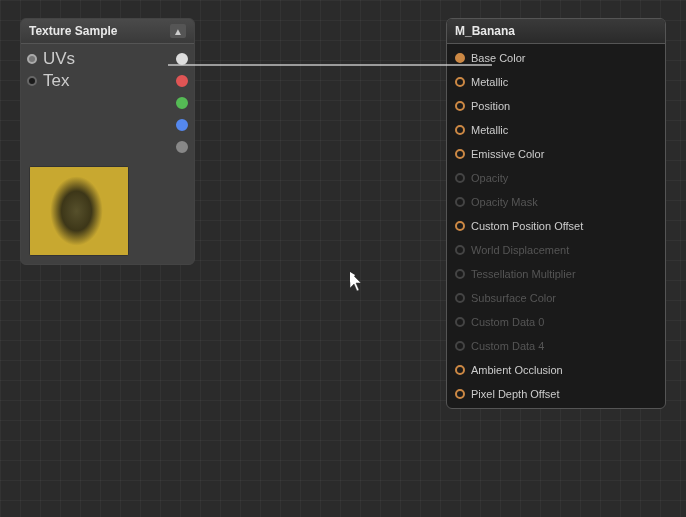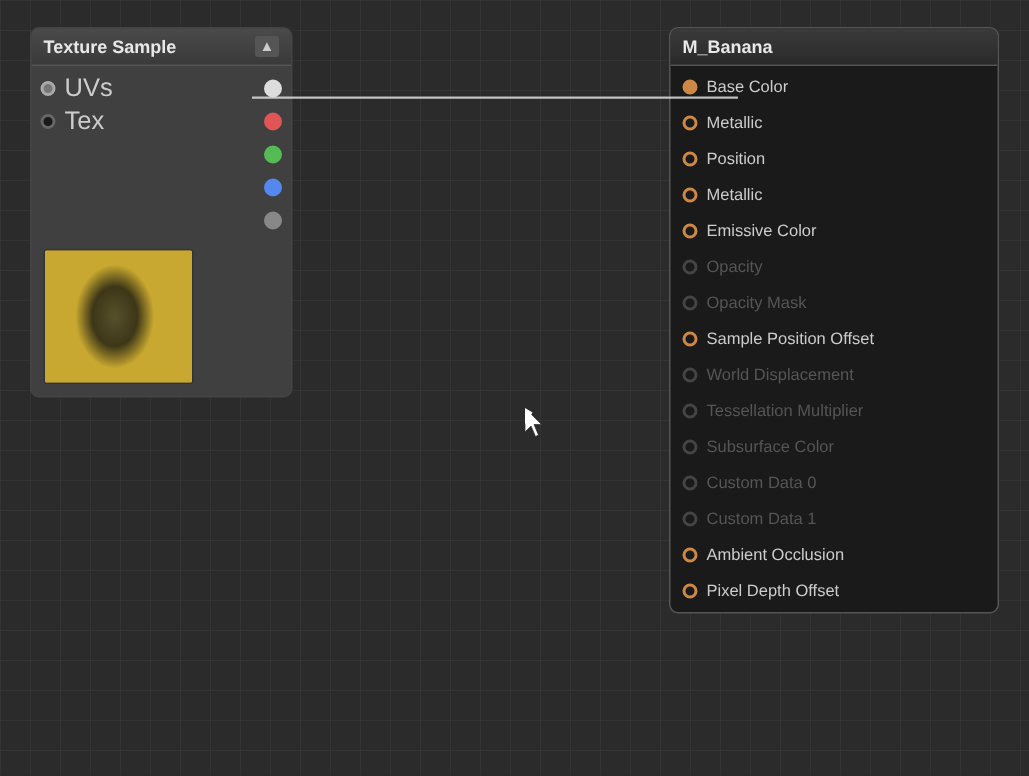--- a/index.html
+++ b/index.html
@@ -332,21 +332,21 @@
     </div>
 
     <div class="mat-pin-row">
       <div class="mat-pin-dot" style="border-color:#444; background:#1a1a1a;"></div>
       <span class="mat-pin-label disabled">Opacity Mask</span>
     </div>
 
 
     <div class="mat-pin-row enabled">
       <div class="mat-pin-dot"></div>
-      <span class="mat-pin-label">Sample Position Offset</span>
+      <span class="mat-pin-label">Custom Position Offset</span>
     </div>
 
     <div class="mat-pin-row">
       <div class="mat-pin-dot" style="border-color:#444; background:#1a1a1a;"></div>
       <span class="mat-pin-label disabled">World Displacement</span>
     </div>
 
     <div class="mat-pin-row">
       <div class="mat-pin-dot" style="border-color:#444; background:#1a1a1a;"></div>
       <span class="mat-pin-label disabled">Tessellation Multiplier</span>
@@ -357,21 +357,21 @@
       <span class="mat-pin-label disabled">Subsurface Color</span>
     </div>
 
     <div class="mat-pin-row">
       <div class="mat-pin-dot" style="border-color:#444; background:#1a1a1a;"></div>
       <span class="mat-pin-label disabled">Custom Data 0</span>
     </div>
 
     <div class="mat-pin-row">
       <div class="mat-pin-dot" style="border-color:#444; background:#1a1a1a;"></div>
-      <span class="mat-pin-label disabled">Custom Data 1</span>
+      <span class="mat-pin-label disabled">Custom Data 4</span>
     </div>
 
     <div class="mat-pin-row enabled">
       <div class="mat-pin-dot"></div>
       <span class="mat-pin-label">Ambient Occlusion</span>
     </div>
 
 
     <div class="mat-pin-row enabled">
       <div class="mat-pin-dot"></div>

